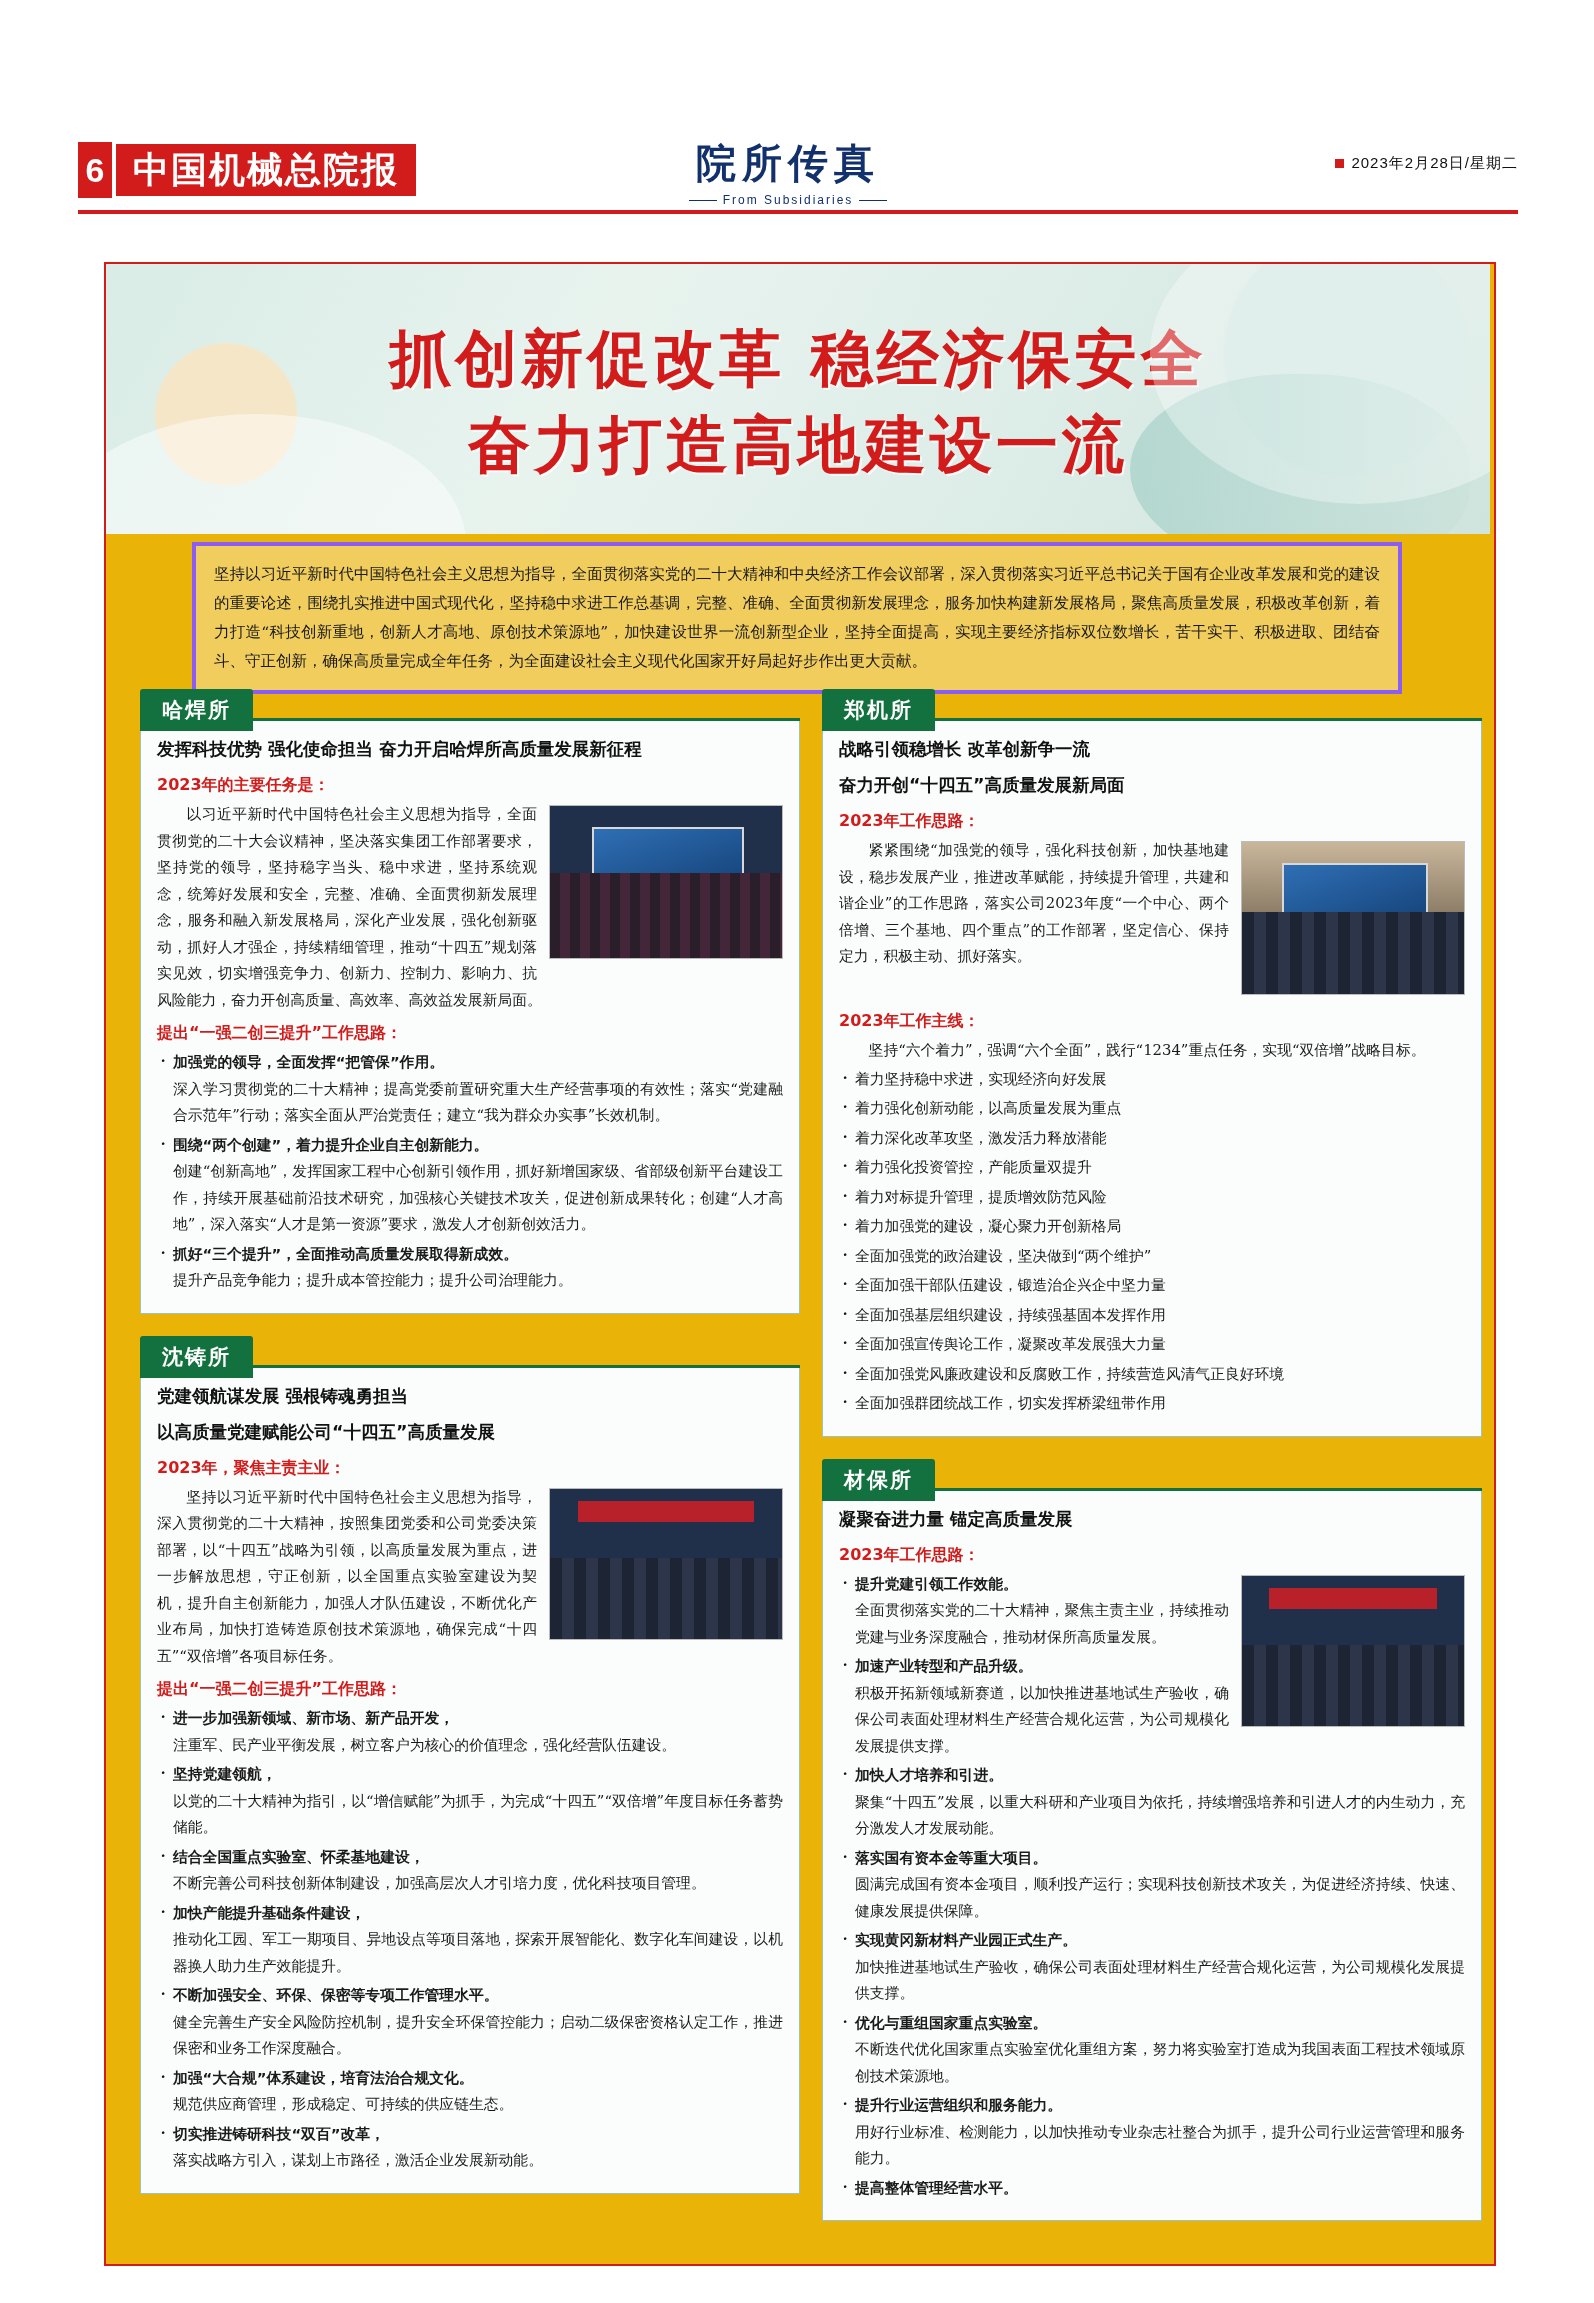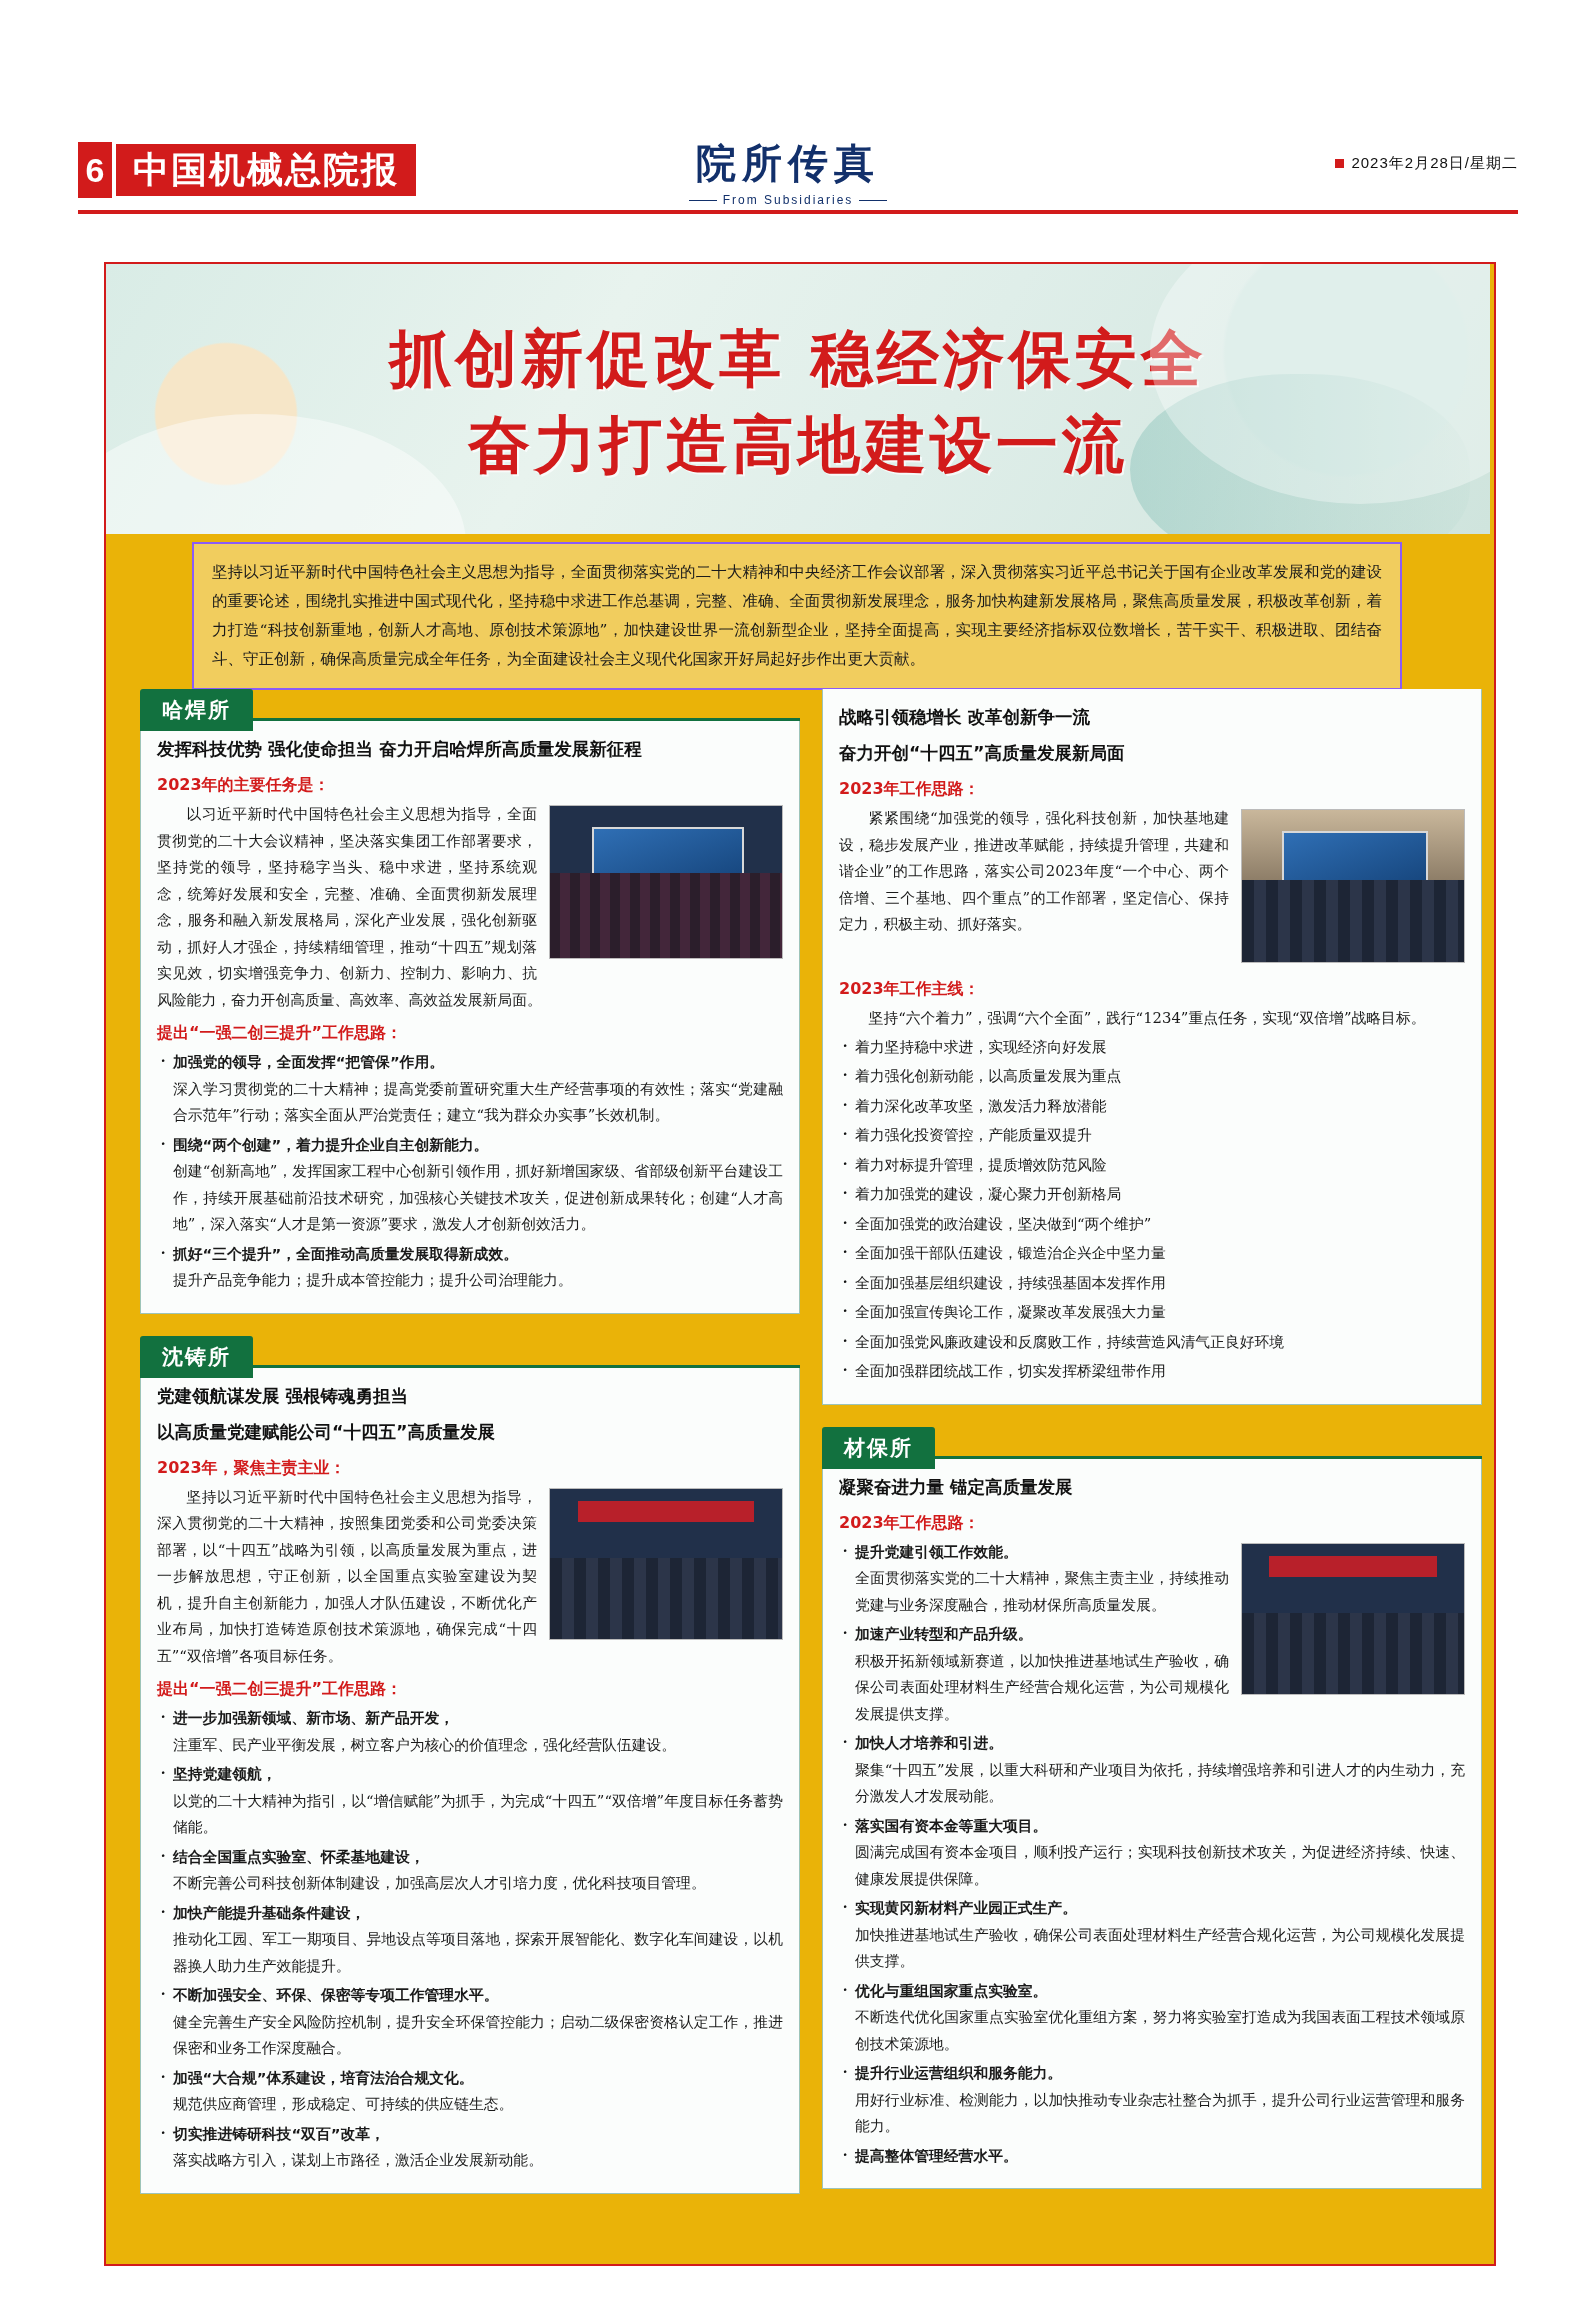--- a/index.html
+++ b/index.html
@@ -76,21 +76,21 @@
     position:absolute;left:0;right:0;top:52px;margin:0;text-align:center;
     font-family:"DejaVu Sans",sans-serif;
     font-size:62px;font-weight:bold;color:#d21b1b;letter-spacing:4px;
     line-height:86px;text-shadow:2px 2px 0 rgba(255,255,255,.7);
   }
   .hero h1 .l2{display:block;}
 
   
   .lead{
     position:absolute;left:86px;top:278px;width:1210px;
-    border:2px solid #8b5cf6;background:rgba(255,255,255,.35);
+    border:4px solid #8b5cf6;background:rgba(255,255,255,.35);
     padding:14px 18px;box-sizing:border-box;
     font-family:"DejaVu Serif","Liberation Serif",serif;
     font-size:15.5px;line-height:29px;color:#1a1a1a;text-align:justify;text-indent:0;
   }
 
   
   .col{position:absolute;top:425px;width:660px;}
   .col-left{left:34px;}
   .col-right{left:716px;}
 
@@ -274,20 +274,23 @@
             </li>
           </ul>
         </div>
       </div>
 
     </div>
 
     <div class="col col-right">
 
       <div class="panel">
+        <div class="tab-wrap">
+          <span class="tab">郑机所</span>
+        </div>
         <div class="card">
           <div class="headline">战略引领稳增长 改革创新争一流</div>
           <div class="headline">奋力开创“十四五”高质量发展新局面</div>
           <div class="subhead">2023年工作思路：</div>
           <div class="photo p3">
             <div class="hall"></div>
             <div class="screen"></div>
             <div class="floor"></div>
           </div>
           <div class="body-text indent">紧紧围绕“加强党的领导，强化科技创新，加快基地建设，稳步发展产业，推进改革赋能，持续提升管理，共建和谐企业”的工作思路，落实公司2023年度“一个中心、两个倍增、三个基地、四个重点”的工作部署，坚定信心、保持定力，积极主动、抓好落实。</div>

